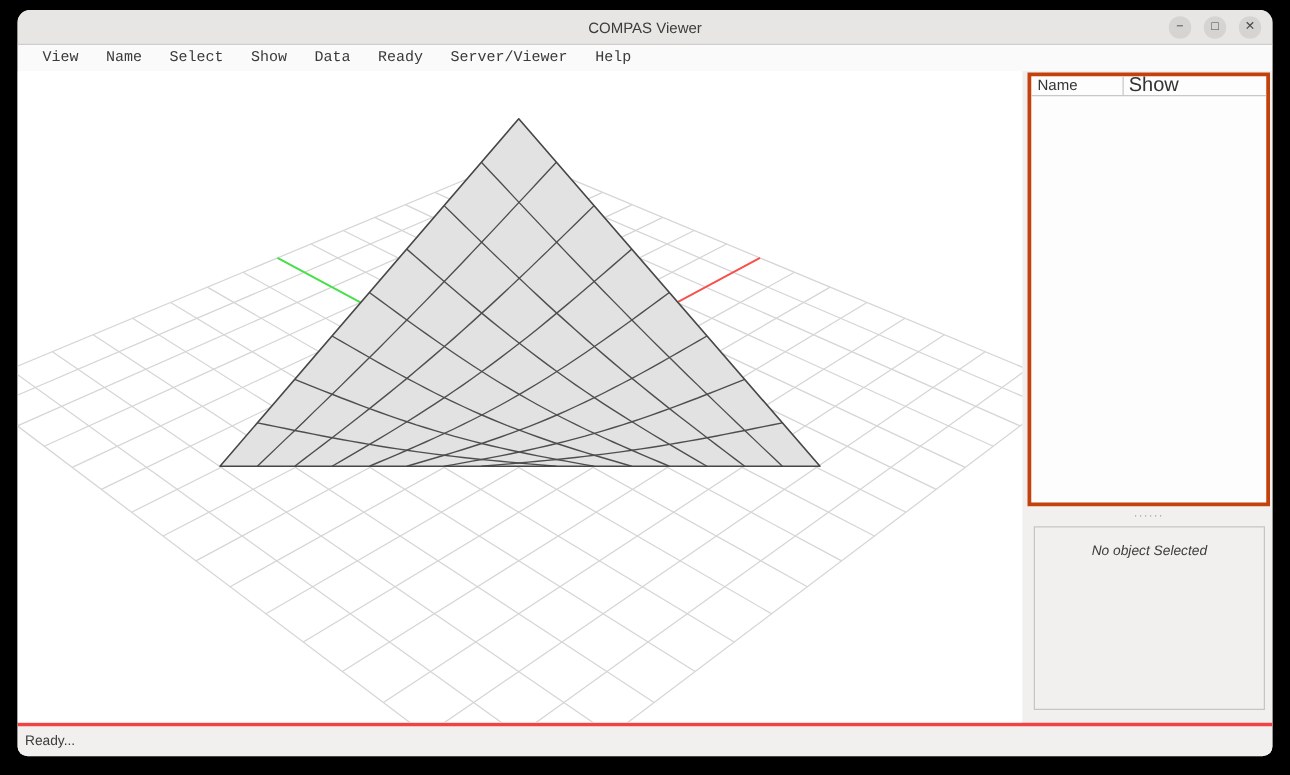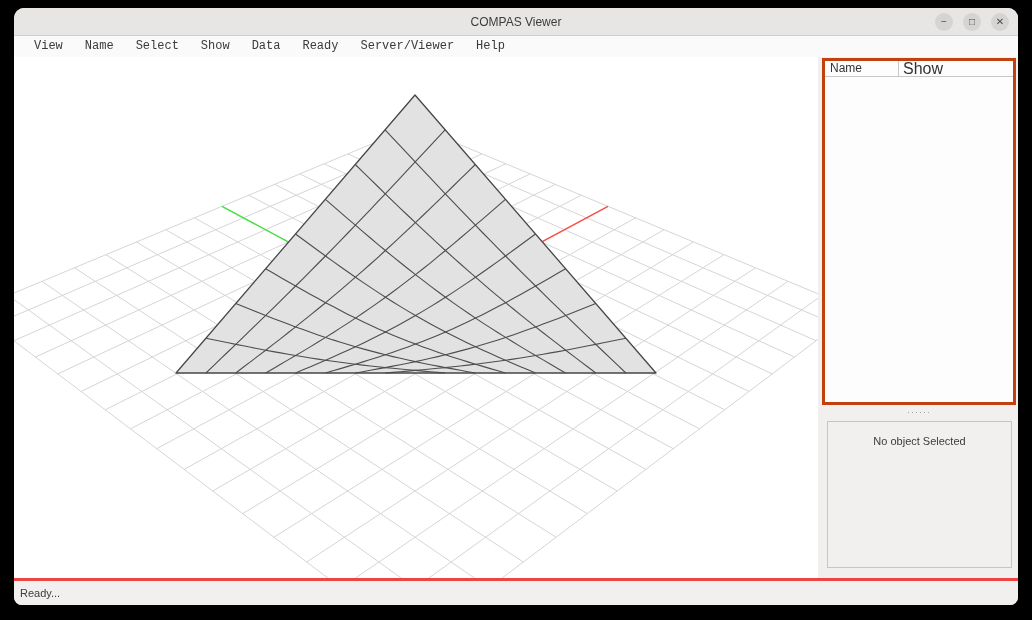--- a/index.html
+++ b/index.html
@@ -43,21 +43,21 @@
   .tr-name { width:74px; padding-left:21px; font-size:12px; color:#333; }
   .tr-show { padding-left:4px; flex:1; }
   .checkbox { width:12px; height:12px; background:#fff; border:1px solid #a8a7a5;
               font-size:10px; line-height:11px; text-align:center; color:#222; }
 
   .splitter { position:absolute; left:4px; right:2px; top:348px; height:16px;
               text-align:center; color:#9a9998; font-size:9px; line-height:14px;
               letter-spacing:1px; cursor:row-resize; }
 
   .object-panel { position:absolute; left:9px; right:6px; top:364px; height:147px;
-                  border:1px solid #c6c5c3; }
+                  border:1px solid #c6c5c3;font-style:italic; }
   .object-placeholder { margin-top:13px; text-align:center; font-size:11px; color:#3c3c3c; }
 
   
   .statusbar { flex:0 0 27px; background:#f1f0ef; border-top:3px solid #ef4444;
                display:flex; align-items:center; padding-left:6px; }
   .status-text { font-size:11px; color:#3c3c3c; }
 </style>
 </head>
 <body>
 

